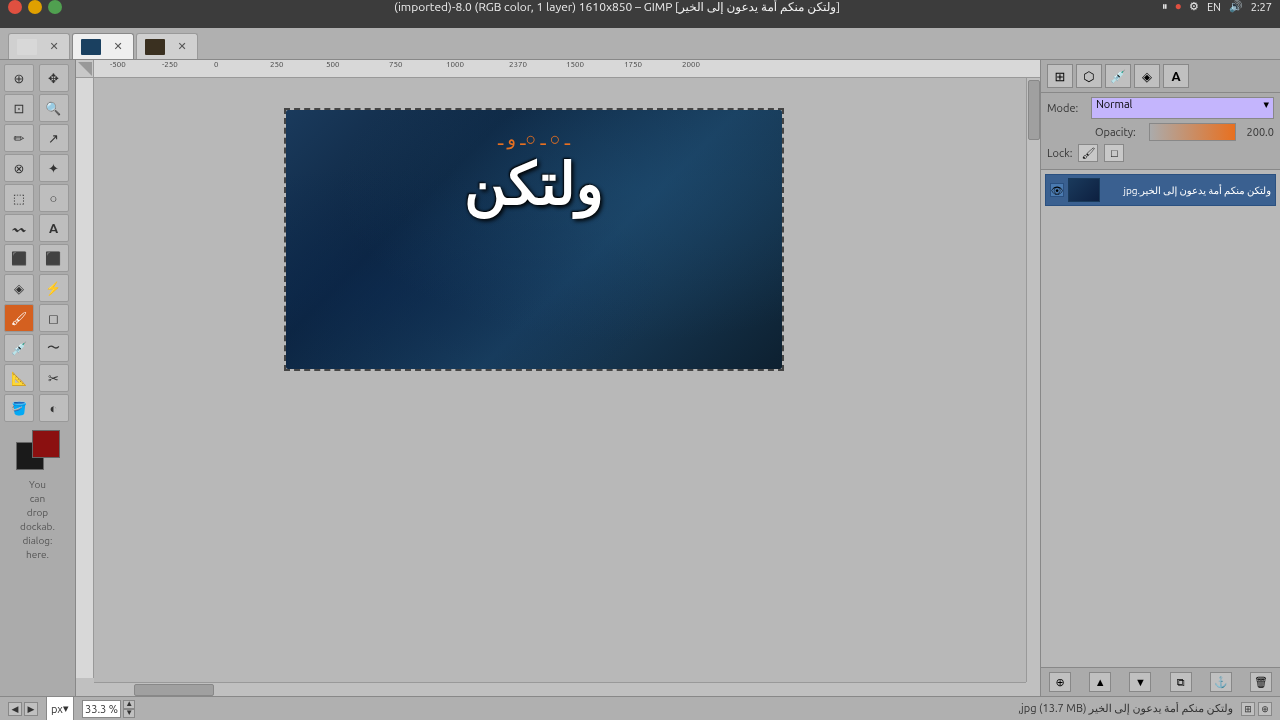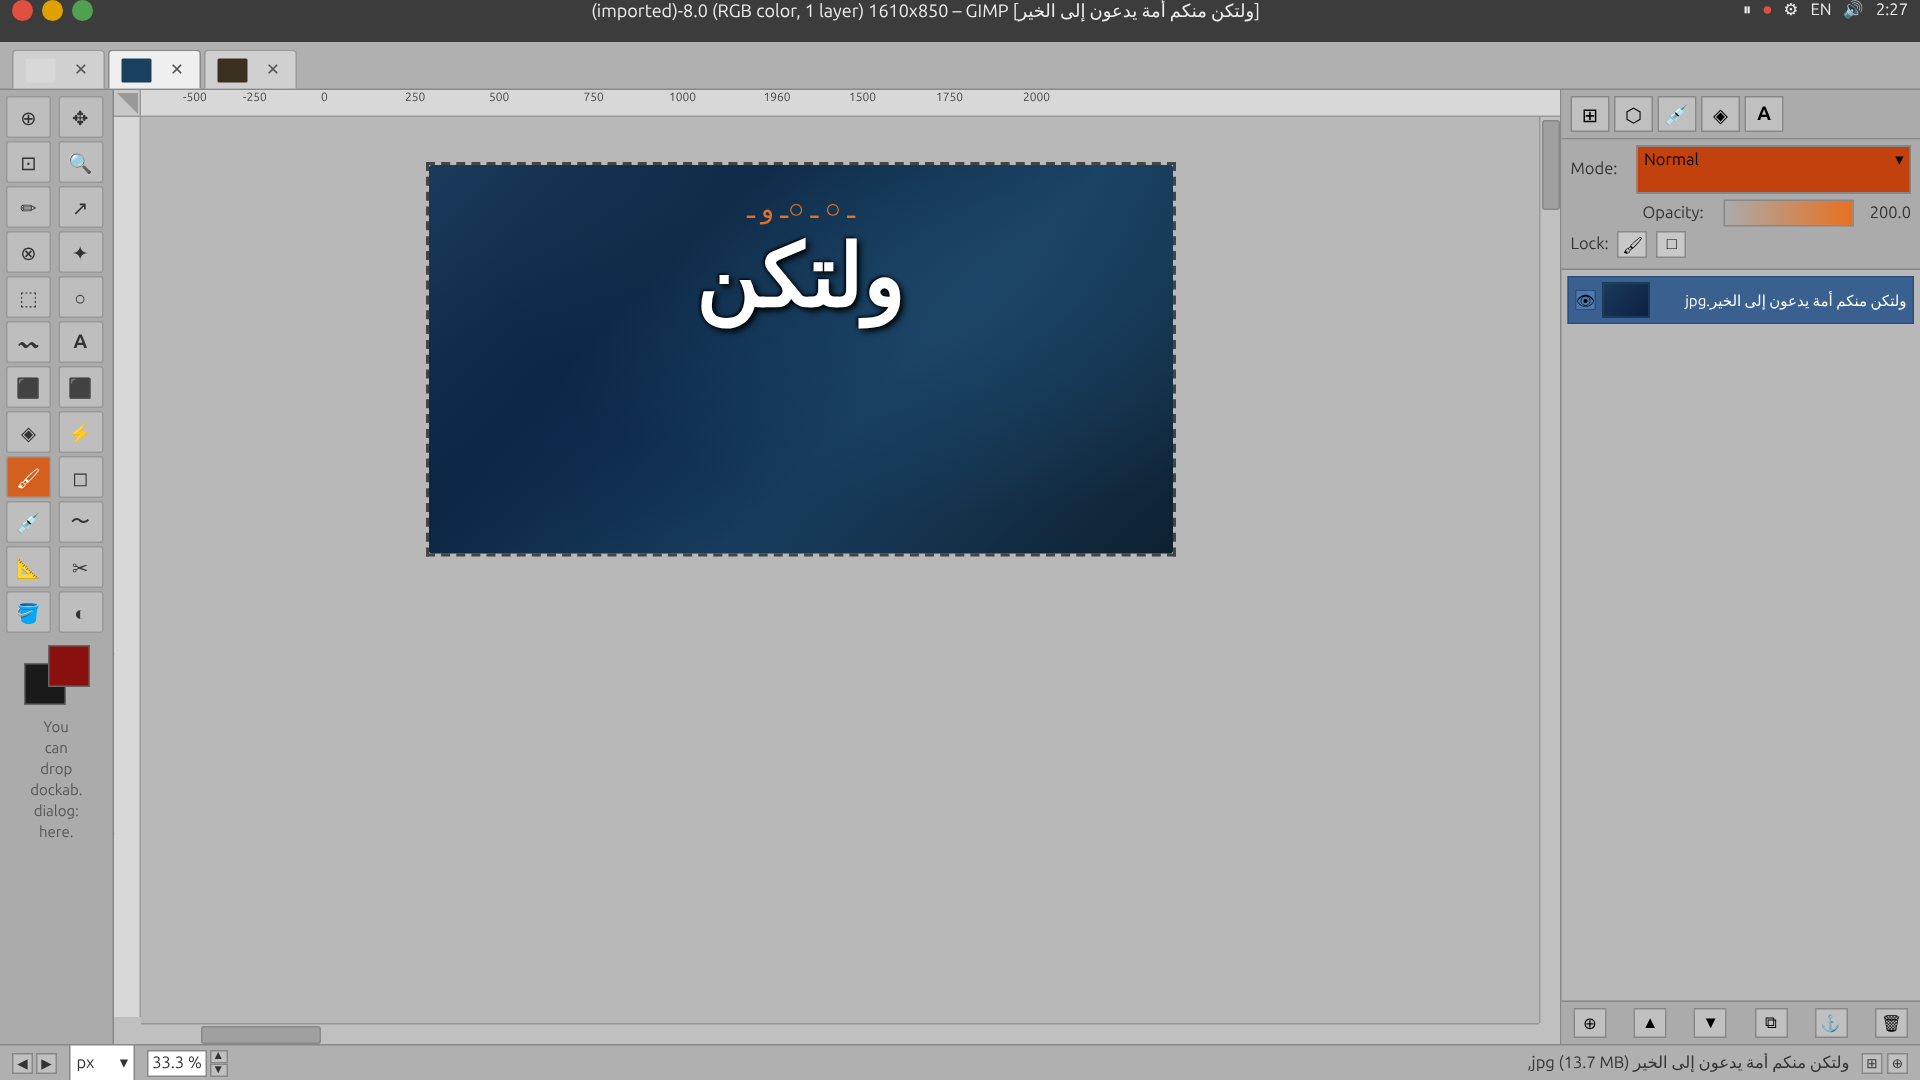--- a/index.html
+++ b/index.html
@@ -299,25 +299,25 @@
       margin-bottom: 4px;
     }
     .mode-label {
       font-size: 11px;
       color: #333;
       width: 40px;
     }
     .mode-select {
       flex: 1;
       height: 22px;
-      background: #c2410c;
-      border: 1px solid #888;
-      font-size: 11px;
-      padding: 15px 4px;
-      display: flex; align-items: flex-end; justify-content: space-between;
+      background: #c4b5fd;
+      border: 1px solid #888;
+      font-size: 11px;
+      padding: 0 4px;
+      display: flex; align-items: flex-start; justify-content: space-between;
       cursor: pointer;
     }
     .opacity-row {
       display: flex;
       align-items: center;
       gap: 4px;
     }
     .opacity-label { font-size: 11px; color: #333; width: 50px; margin-left: 48px; }
     .opacity-bar {
       flex: 1;
@@ -423,21 +423,21 @@
       display: flex; align-items: center;
       min-width: 30px;
     }
     .unit-select {
       background: white;
       border: 1px solid #888;
       height: 26px;
       font-size: 11px;
       padding: 0 4px;
       min-width: 28px;
-      display: flex; align-items: center; gap: 17px;
+      display: flex; align-items: center;
     }
     .zoom-stepper {
       display: flex;
       flex-direction: column;
     }
     .zoom-step {
       height: 9px;
       width: 12px;
       background: #c0c0c0;
       border: 1px solid #888;
@@ -573,28 +573,28 @@
   <div id="canvas-area">
 
     <div id="ruler-corner">
       <svg width="14" height="14" viewBox="0 0 14 14">
           <path d="M0,0 L14,0 L14,14 Z" fill="#999"></path>
         </svg>
     </div>
 
     <div id="ruler-h">
       <div id="ruler-h-inner">
-        <span class="htick" style="left:28px;">-500</span>
+        <span class="htick" style="left:16px;">-500</span>
         <span class="htick" style="left:68px;">-250</span>
         <span class="htick" style="left:120px;">0</span>
         <span class="htick" style="left:176px;">250</span>
         <span class="htick" style="left:232px;">500</span>
         <span class="htick" style="left:295px;">750</span>
         <span class="htick" style="left:352px;">1000</span>
-        <span class="htick" style="left:415px;">1960</span>
+        <span class="htick" style="left:415px;">2370</span>
         <span class="htick" style="left:472px;">1500</span>
         <span class="htick" style="left:530px;">1750</span>
         <span class="htick" style="left:588px;">2000</span>
       </div>
     </div>
 
     <div id="ruler-v">
       <div style="position:relative; height:100%; writing-mode:vertical-rl; transform:rotate(180deg); font-size:8px; color:#444; padding:2px;">
         <span style="position:absolute; top:120px; left:2px;">0</span>
         <span style="position:absolute; top:240px; left:2px;">1<br>0<br>0</span>

